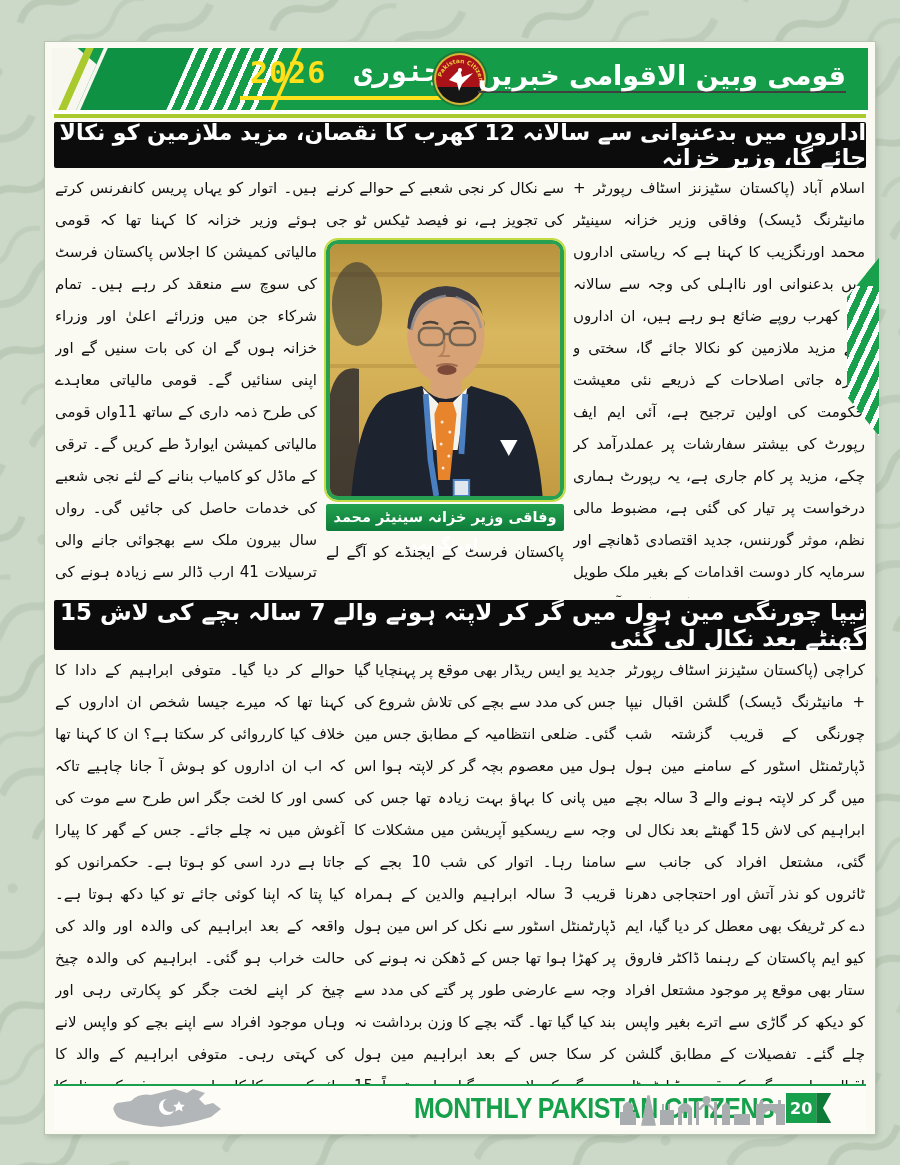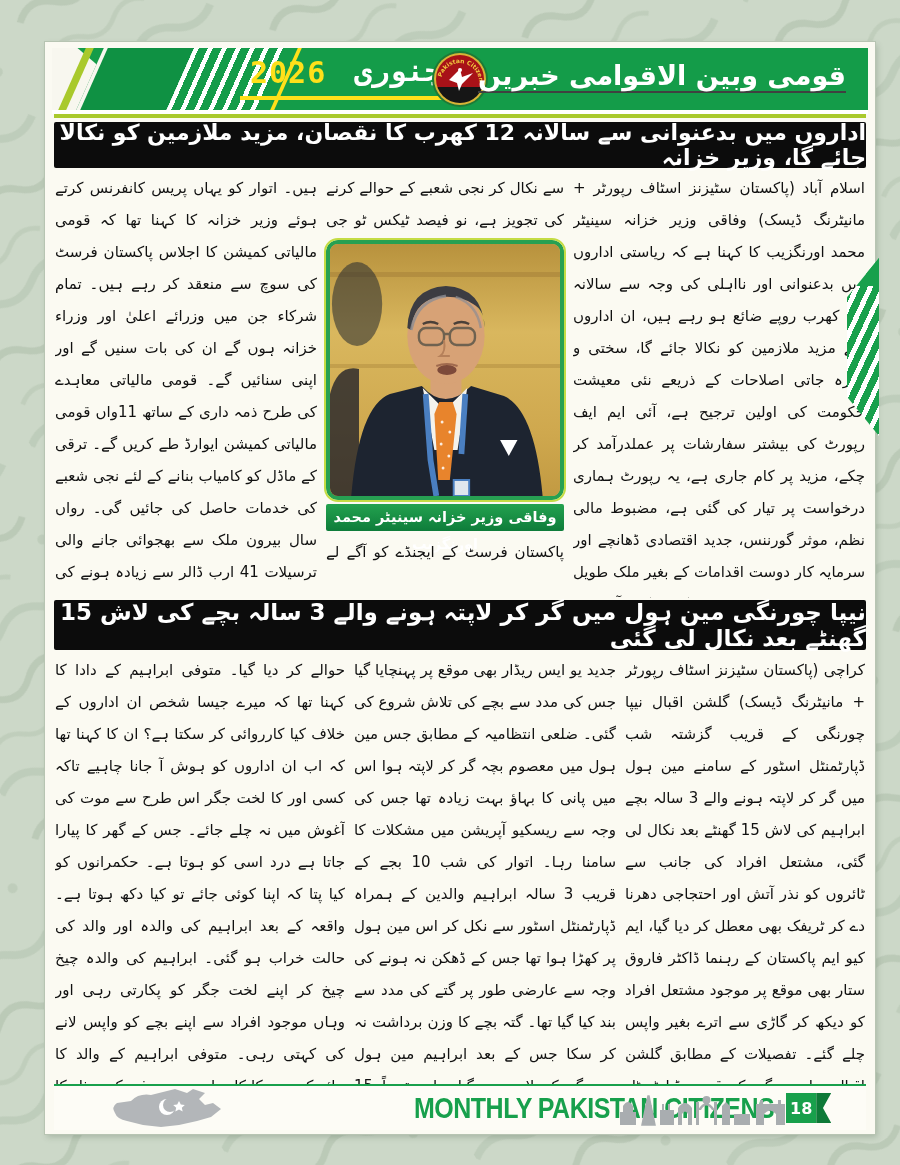--- a/index.html
+++ b/index.html
@@ -181,42 +181,42 @@
             <path d="M110 122 Q121 118 132 122" stroke="#a06a4e" stroke-width="2" fill="none"></path>
           </svg>
         </div>
         <div class="caption-bar">وفاقی وزیر خزانہ سینیٹر محمد اورنگزیب</div>
         <div class="col snippet-bottom">پاکستان فرسٹ کے ایجنڈے کو آگے لے کر چل رہے</div>
       </div>
       <div class="col a1-colC">ہیں۔ اتوار کو یہاں پریس کانفرنس کرتے ہوئے وزیر خزانہ کا کہنا تھا کہ قومی مالیاتی کمیشن کا اجلاس پاکستان فرسٹ کی سوچ سے منعقد کر رہے ہیں۔ تمام شرکاء جن میں وزرائے اعلیٰ اور وزراء خزانہ ہوں گے ان کی بات سنیں گے اور اپنی سنائیں گے۔ قومی مالیاتی معاہدے کی طرح ذمہ داری کے ساتھ 11واں قومی مالیاتی کمیشن ایوارڈ طے کریں گے۔ ترقی کے ماڈل کو کامیاب بنانے کے لئے نجی شعبے کی خدمات حاصل کی جائیں گی۔ رواں سال بیرون ملک سے بھجوائی جانے والی ترسیلات 41 ارب ڈالر سے زیادہ ہونے کی امید ہے۔ ہم نے امپورٹ پر بھی بہت نظر رکھی ہوئی ہے، ترسیلات زر میں بھی اضافہ ہو رہا ہے، راتوں رات کچھ بھی ممکن نہیں۔ پرائیویٹ سیکٹر ہی ملک کو لیڈ کرے گا۔</div>
     </div>
 
     <div class="hbar hbar2">
-      <span>نیپا چورنگی مین ہول میں گر کر لاپتہ ہونے والے 3 سالہ بچے کی لاش 15 گھنٹے بعد نکال لی گئی</span>
+      <span>نیپا چورنگی مین ہول میں گر کر لاپتہ ہونے والے 7 سالہ بچے کی لاش 15 گھنٹے بعد نکال لی گئی</span>
     </div>
 
     <div class="art art2">
       <div class="col a2-colA">کراچی (پاکستان سٹیزنز اسٹاف رپورٹر + مانیٹرنگ ڈیسک) گلشن اقبال نیپا چورنگی کے قریب گزشتہ شب ڈپارٹمنٹل اسٹور کے سامنے مین ہول میں گر کر لاپتہ ہونے والے 3 سالہ بچے ابراہیم کی لاش 15 گھنٹے بعد نکال لی گئی، مشتعل افراد کی جانب سے ٹائروں کو نذر آتش اور احتجاجی دھرنا دے کر ٹریفک بھی معطل کر دیا گیا، ایم کیو ایم پاکستان کے رہنما ڈاکٹر فاروق ستار بھی موقع پر موجود مشتعل افراد کو دیکھ کر گاڑی سے اترے بغیر واپس چلے گئے۔ تفصیلات کے مطابق گلشن اقبال نیپا چورنگی کے قریب ڈپارٹمنٹل اسٹور کے سامنے اتوار کی شب مین ہول میں گر کر لاپتہ ہونے والے کمسن بچے کی تلاش میں تقریباً 14 گھنٹے کے بعد ہیوی مشینری کی مدد سے ریسکیو آپریشن شروع کیا گیا۔ ریسکیو 1122 کے عملے کی جانب سے بھی</div>
       <div class="col a2-colB">جدید یو ایس ریڈار بھی موقع پر پہنچایا گیا جس کی مدد سے بچے کی تلاش شروع کی گئی۔ ضلعی انتظامیہ کے مطابق جس مین ہول میں معصوم بچہ گر کر لاپتہ ہوا اس میں پانی کا بہاؤ بہت زیادہ تھا جس کی وجہ سے ریسکیو آپریشن میں مشکلات کا سامنا رہا۔ اتوار کی شب 10 بجے کے قریب 3 سالہ ابراہیم والدین کے ہمراہ ڈپارٹمنٹل اسٹور سے نکل کر اس مین ہول پر کھڑا ہوا تھا جس کے ڈھکن نہ ہونے کی وجہ سے عارضی طور پر گتے کی مدد سے بند کیا گیا تھا۔ گتہ بچے کا وزن برداشت نہ کر سکا جس کے بعد ابراہیم مین ہول میں گر کر لاپتہ ہو گیا تھا۔ تقریباً 15 گھنٹوں کے بعد کے ایم سی کے ملازم نے جائے حادثہ سے آدھا کلومیٹر دور نالے سے بچے کی لاش نکال لی۔ بچے کی لاش نالے میں سلیب کے نیچے پھنسی ہوئی تھی۔ بچے کی لاش کو نکال کر اہلخانہ کے</div>
       <div class="col a2-colC">حوالے کر دیا گیا۔ متوفی ابراہیم کے دادا کا کہنا تھا کہ میرے جیسا شخص ان اداروں کے خلاف کیا کارروائی کر سکتا ہے؟ ان کا کہنا تھا کہ اب ان اداروں کو ہوش آ جانا چاہیے تاکہ کسی اور کا لخت جگر اس طرح سے موت کی آغوش میں نہ چلے جائے۔ جس کے گھر کا پیارا جاتا ہے درد اسی کو ہوتا ہے۔ حکمرانوں کو کیا پتا کہ اپنا کوئی جائے تو کیا دکھ ہوتا ہے۔ واقعہ کے بعد ابراہیم کی والدہ اور والد کی حالت خراب ہو گئی۔ ابراہیم کی والدہ چیخ چیخ کر اپنے لخت جگر کو پکارتی رہی اور وہاں موجود افراد سے اپنے بچے کو واپس لانے کی کہتی رہی۔ متوفی ابراہیم کے والد کا چائے کی پتی کا کاروبار ہے۔ متوفی کے ورثاء کا کہنا ہے کہ اپنی مدد آپ کے تحت چندہ جمع کر کے ہیوی مشینری منگوائی گئی لیکن متعلقہ حکام کا کئی گھنٹوں تک کوئی پتا نہیں تھا۔</div>
     </div>
 
     <div class="footer">
       <div class="f-map">
         <svg width="128" height="42" viewBox="0 0 128 42">
           <path d="M6 26 Q2 20 8 16 L22 14 Q30 6 42 8 L58 4 L66 2 L78 6 L84 2 L96 6 L90 12 L96 18 L104 16 L112 22 L102 30 L88 34 L70 38 L52 40 L34 38 L18 34 Q8 32 6 26 Z" fill="#b3b6b9"></path>
           <circle cx="58" cy="20" r="8" fill="#ffffff"></circle>
           <circle cx="61" cy="18" r="7" fill="#b3b6b9"></circle>
           <path d="M70 14 l1.8 3.6 4 .4 -3 2.7 .9 3.9 -3.7-2.1 -3.7 2.1 .9-3.9 -3-2.7 4-.4 Z" fill="#ffffff"></path>
         </svg>
       </div>
       <div class="f-center">
         <span class="f-title">MONTHLY PAKISTAN CITIZENS</span>
         <span class="f-ribbon">
-          <span class="num">18</span>
+          <span class="num">20</span>
           <span class="tail"></span>
         </span>
       </div>
       <div class="f-sky">
         <svg width="170" height="34" viewBox="0 0 170 34" fill="#a9adb0">
           <path d="M2 33 L2 20 L5 20 L5 14 Q10 6 15 14 L15 20 L18 20 L18 33 Z"></path>
           <path d="M24 33 L30 4 L31 4 L37 33 Z M26 22 L35 22 M27 14 L34 14" stroke="#a9adb0" stroke-width="1.5"></path>
           <rect x="42" y="18" width="14" height="15"></rect>
           <rect x="44" y="12" width="2" height="6"></rect>
             <rect x="50" y="12" width="2" height="6"></rect>

